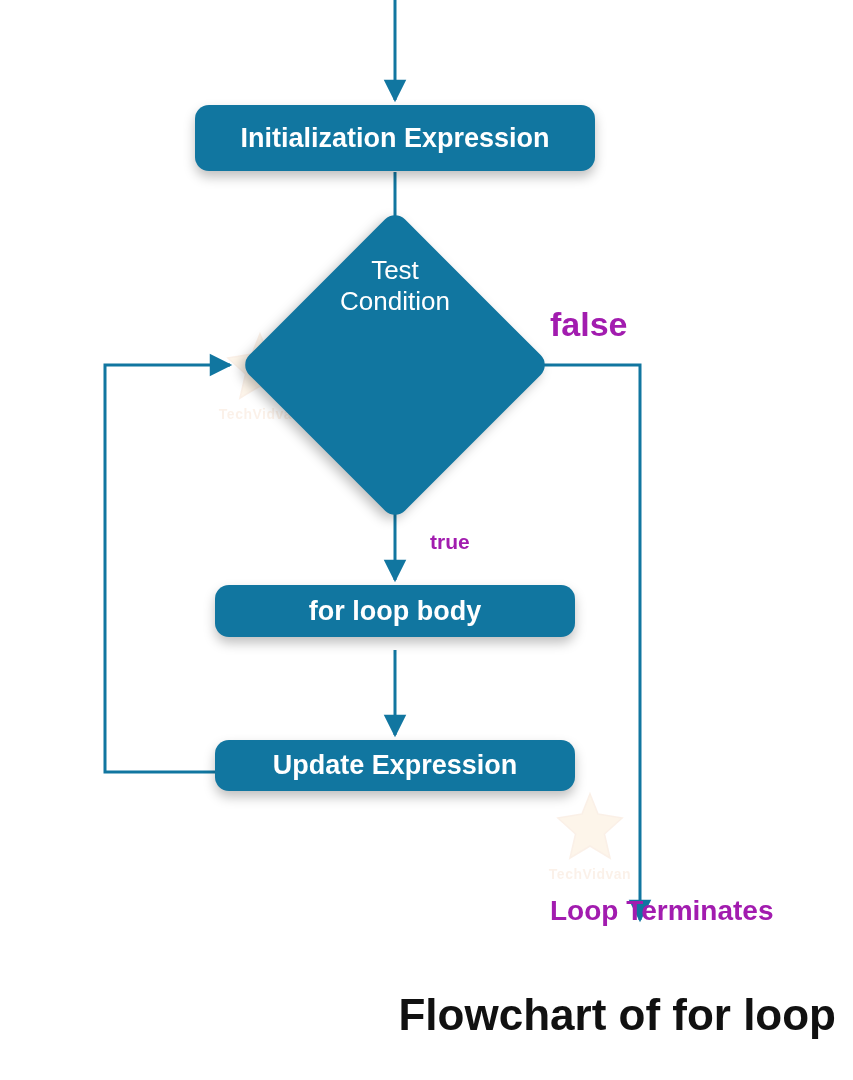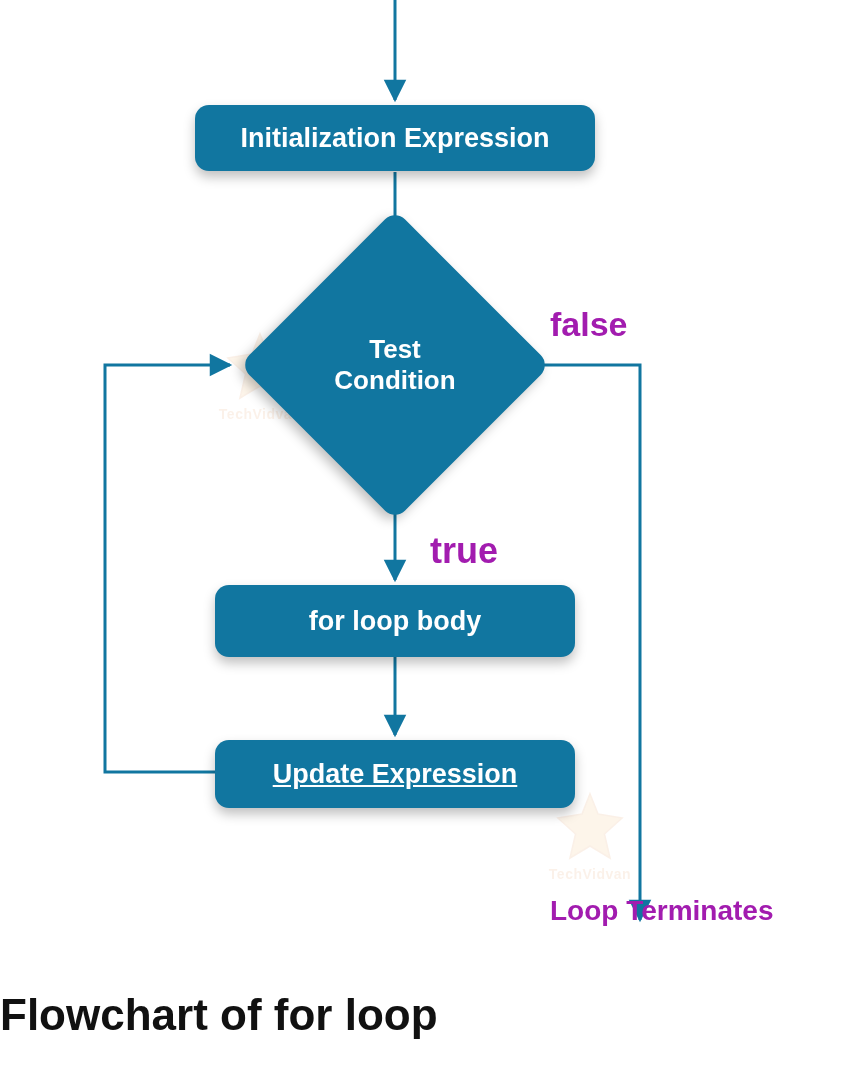--- a/index.html
+++ b/index.html
@@ -33,37 +33,37 @@
     height: 100%;
     background: #1176a0;
     transform: rotate(45deg);
     border-radius: 14px;
     box-shadow: 0 6px 12px rgba(0,0,0,0.25);
   }
   .diamond-label {
     position: absolute;
     inset: 0;
     display: flex;
-    align-items: center;
+    align-items: flex-start;
     justify-content: center;
     color: #ffffff;
-    font-weight: 700;
+    font-weight: 400;
     font-size: 26px;
     text-align: center;
     line-height: 1.2;
   }
   .edge-label {
     position: absolute;
     color: #a21caf;
     font-weight: 700;
   }
   .title {
     position: absolute;
-    left: 0; right: 0;
-    text-align: left;
+    left: 0; right: 17px;
+    text-align: right;
     color: #111;
     font-weight: 800;
   }
   .watermark {
     position: absolute;
     opacity: 0.10;
     pointer-events: none;
     text-align: center;
   }
   .watermark svg { display: block; margin: 0 auto; }
@@ -124,33 +124,33 @@
 </div>
 
 <div class="diamond-wrap" style="left:285px; top:255px;">
   <div class="diamond"></div>
   <div class="diamond-label">
     <span style="white-space:pre-line;">Test
 Condition</span>
   </div>
 </div>
 
-<div class="node-rect" style="left:215px; top:585px; width:360px; height:72px; font-size:27px;">
+<div class="node-rect" style="left:215px; top:585px; width:360px; height:52px; font-size:27px;">
   <span>for loop body</span>
 </div>
 
-<div class="node-rect" style="left:215px; top:740px; width:360px; height:68px; font-size:27px;text-decoration:underline;">
+<div class="node-rect" style="left:215px; top:740px; width:360px; height:51px; font-size:27px;">
   <span>Update Expression</span>
 </div>
 
 <div class="edge-label" style="left:550px; top:305px; font-size:34px;">
   <span>false</span>
 </div>
 
-<div class="edge-label" style="left:430px; top:530px; font-size:36px;">
+<div class="edge-label" style="left:430px; top:530px; font-size:21px;">
   <span>true</span>
 </div>
 
 <div class="edge-label" style="left:550px; top:895px; font-size:28px;">
   <span>Loop Terminates</span>
 </div>
 
 <div class="title" style="top:990px; font-size:44px;">
   <span>Flowchart of for loop</span>
 </div>

